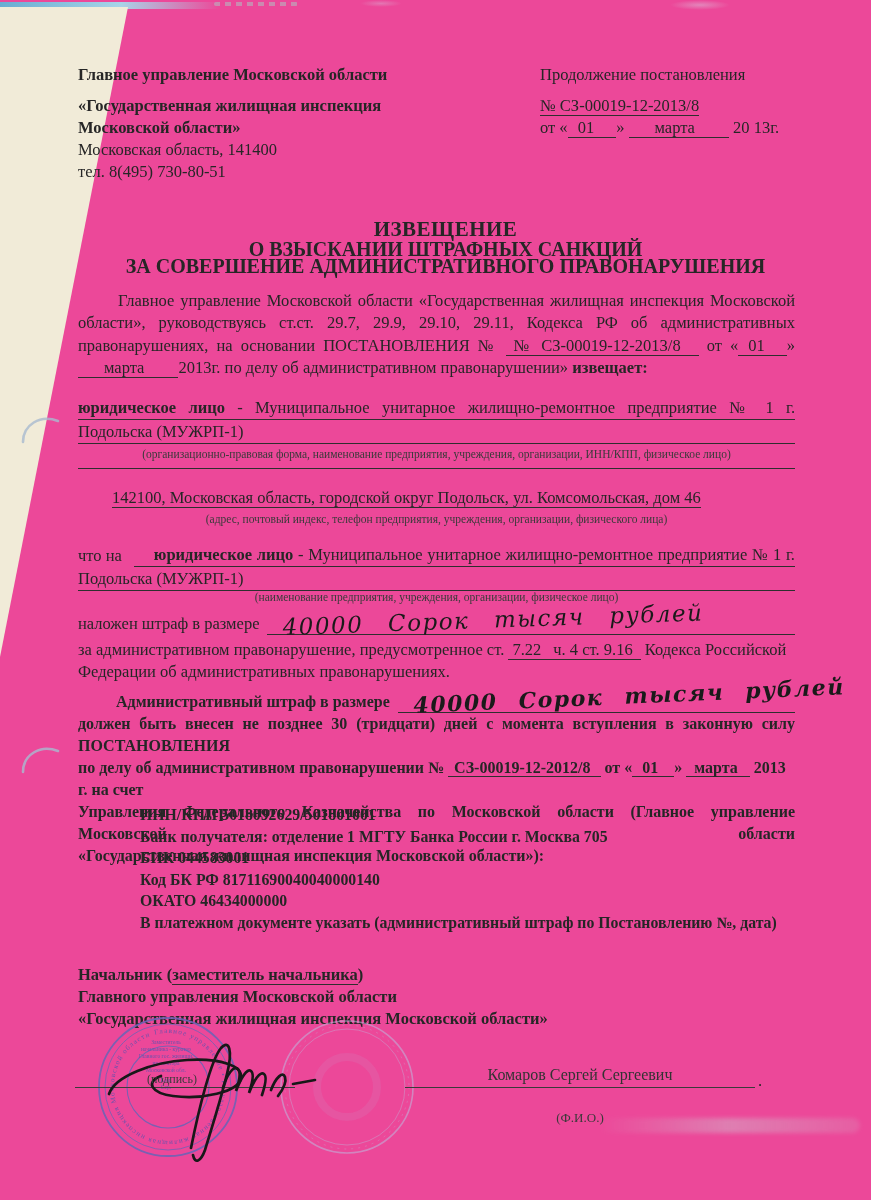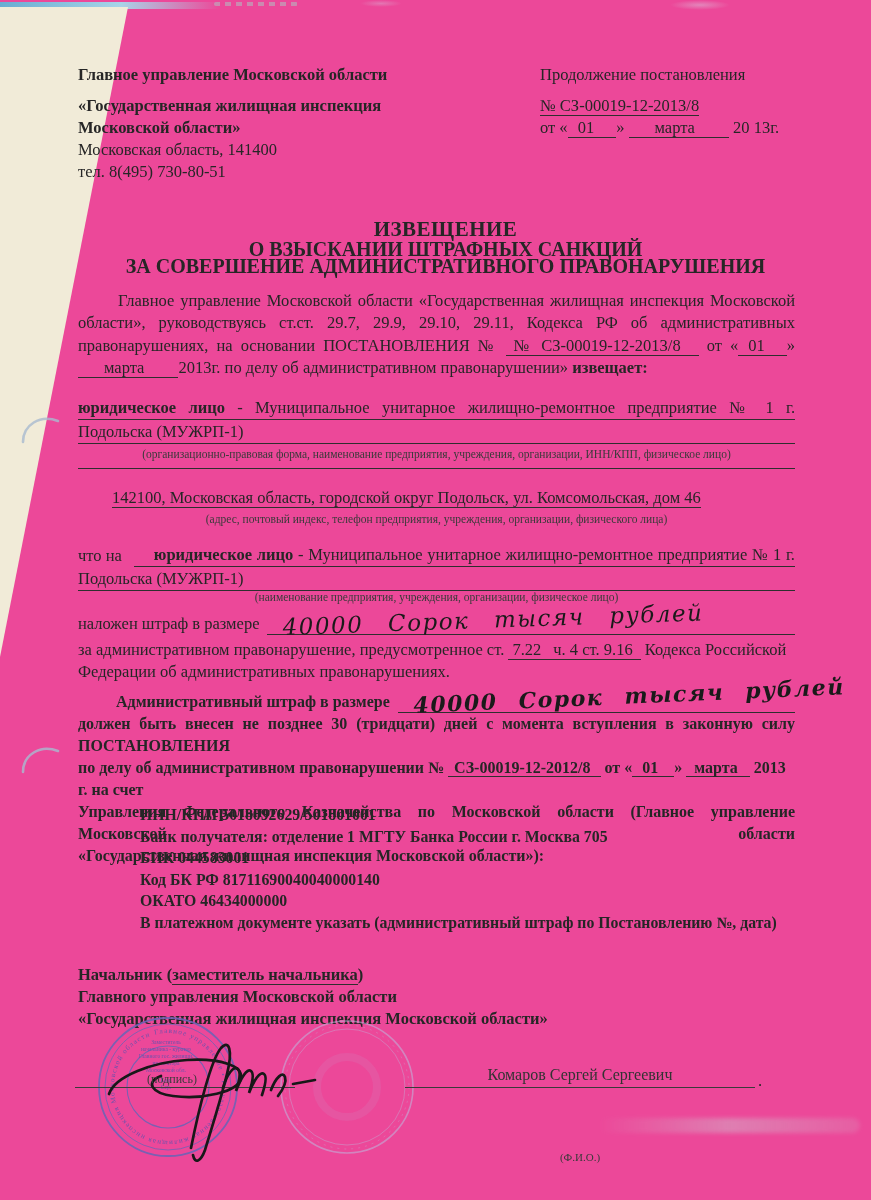--- a/index.html
+++ b/index.html
@@ -205,15 +205,15 @@
       <path d="M14,64 C20,46 58,32 92,30 C126,28 148,36 146,48 C144,62 106,70 78,66 C56,63 50,52 66,46"></path>
       <path d="M96,118 C104,78 116,30 126,18 C134,9 138,20 132,44 C124,76 116,100 110,120 C106,131 100,135 98,125"></path>
       <path d="M128,58 C132,44 139,35 143,39 C147,43 143,55 141,61 C146,48 152,38 156,41 C160,44 156,57 154,63 C159,50 165,41 169,44 C173,47 169,59 167,65"></path>
       <path d="M176,60 C181,47 188,41 190,47 C192,53 186,62 183,66"></path>
       <path d="M198,54 L220,50"></path>
     </g>
   </svg>
 
   <div class="abs caption" style="left:112px;top:1072px;width:120px;font-size:12px;z-index:5;">(подпись)</div>
   <div class="abs" style="left:430px;top:1066px;width:300px;text-align:center;font-size:16px;color:#333;z-index:5;">Комаров Сергей Сергеевич</div>
-  <div class="abs caption" style="left:430px;top:1150px;width:300px;font-size:11px;z-index:5;">(Ф.И.О.)</div>
+  <div class="abs caption" style="left:430px;top:1111px;width:300px;font-size:13px;z-index:5;">(Ф.И.О.)</div>
 
 </div>
 
 </body></html>

